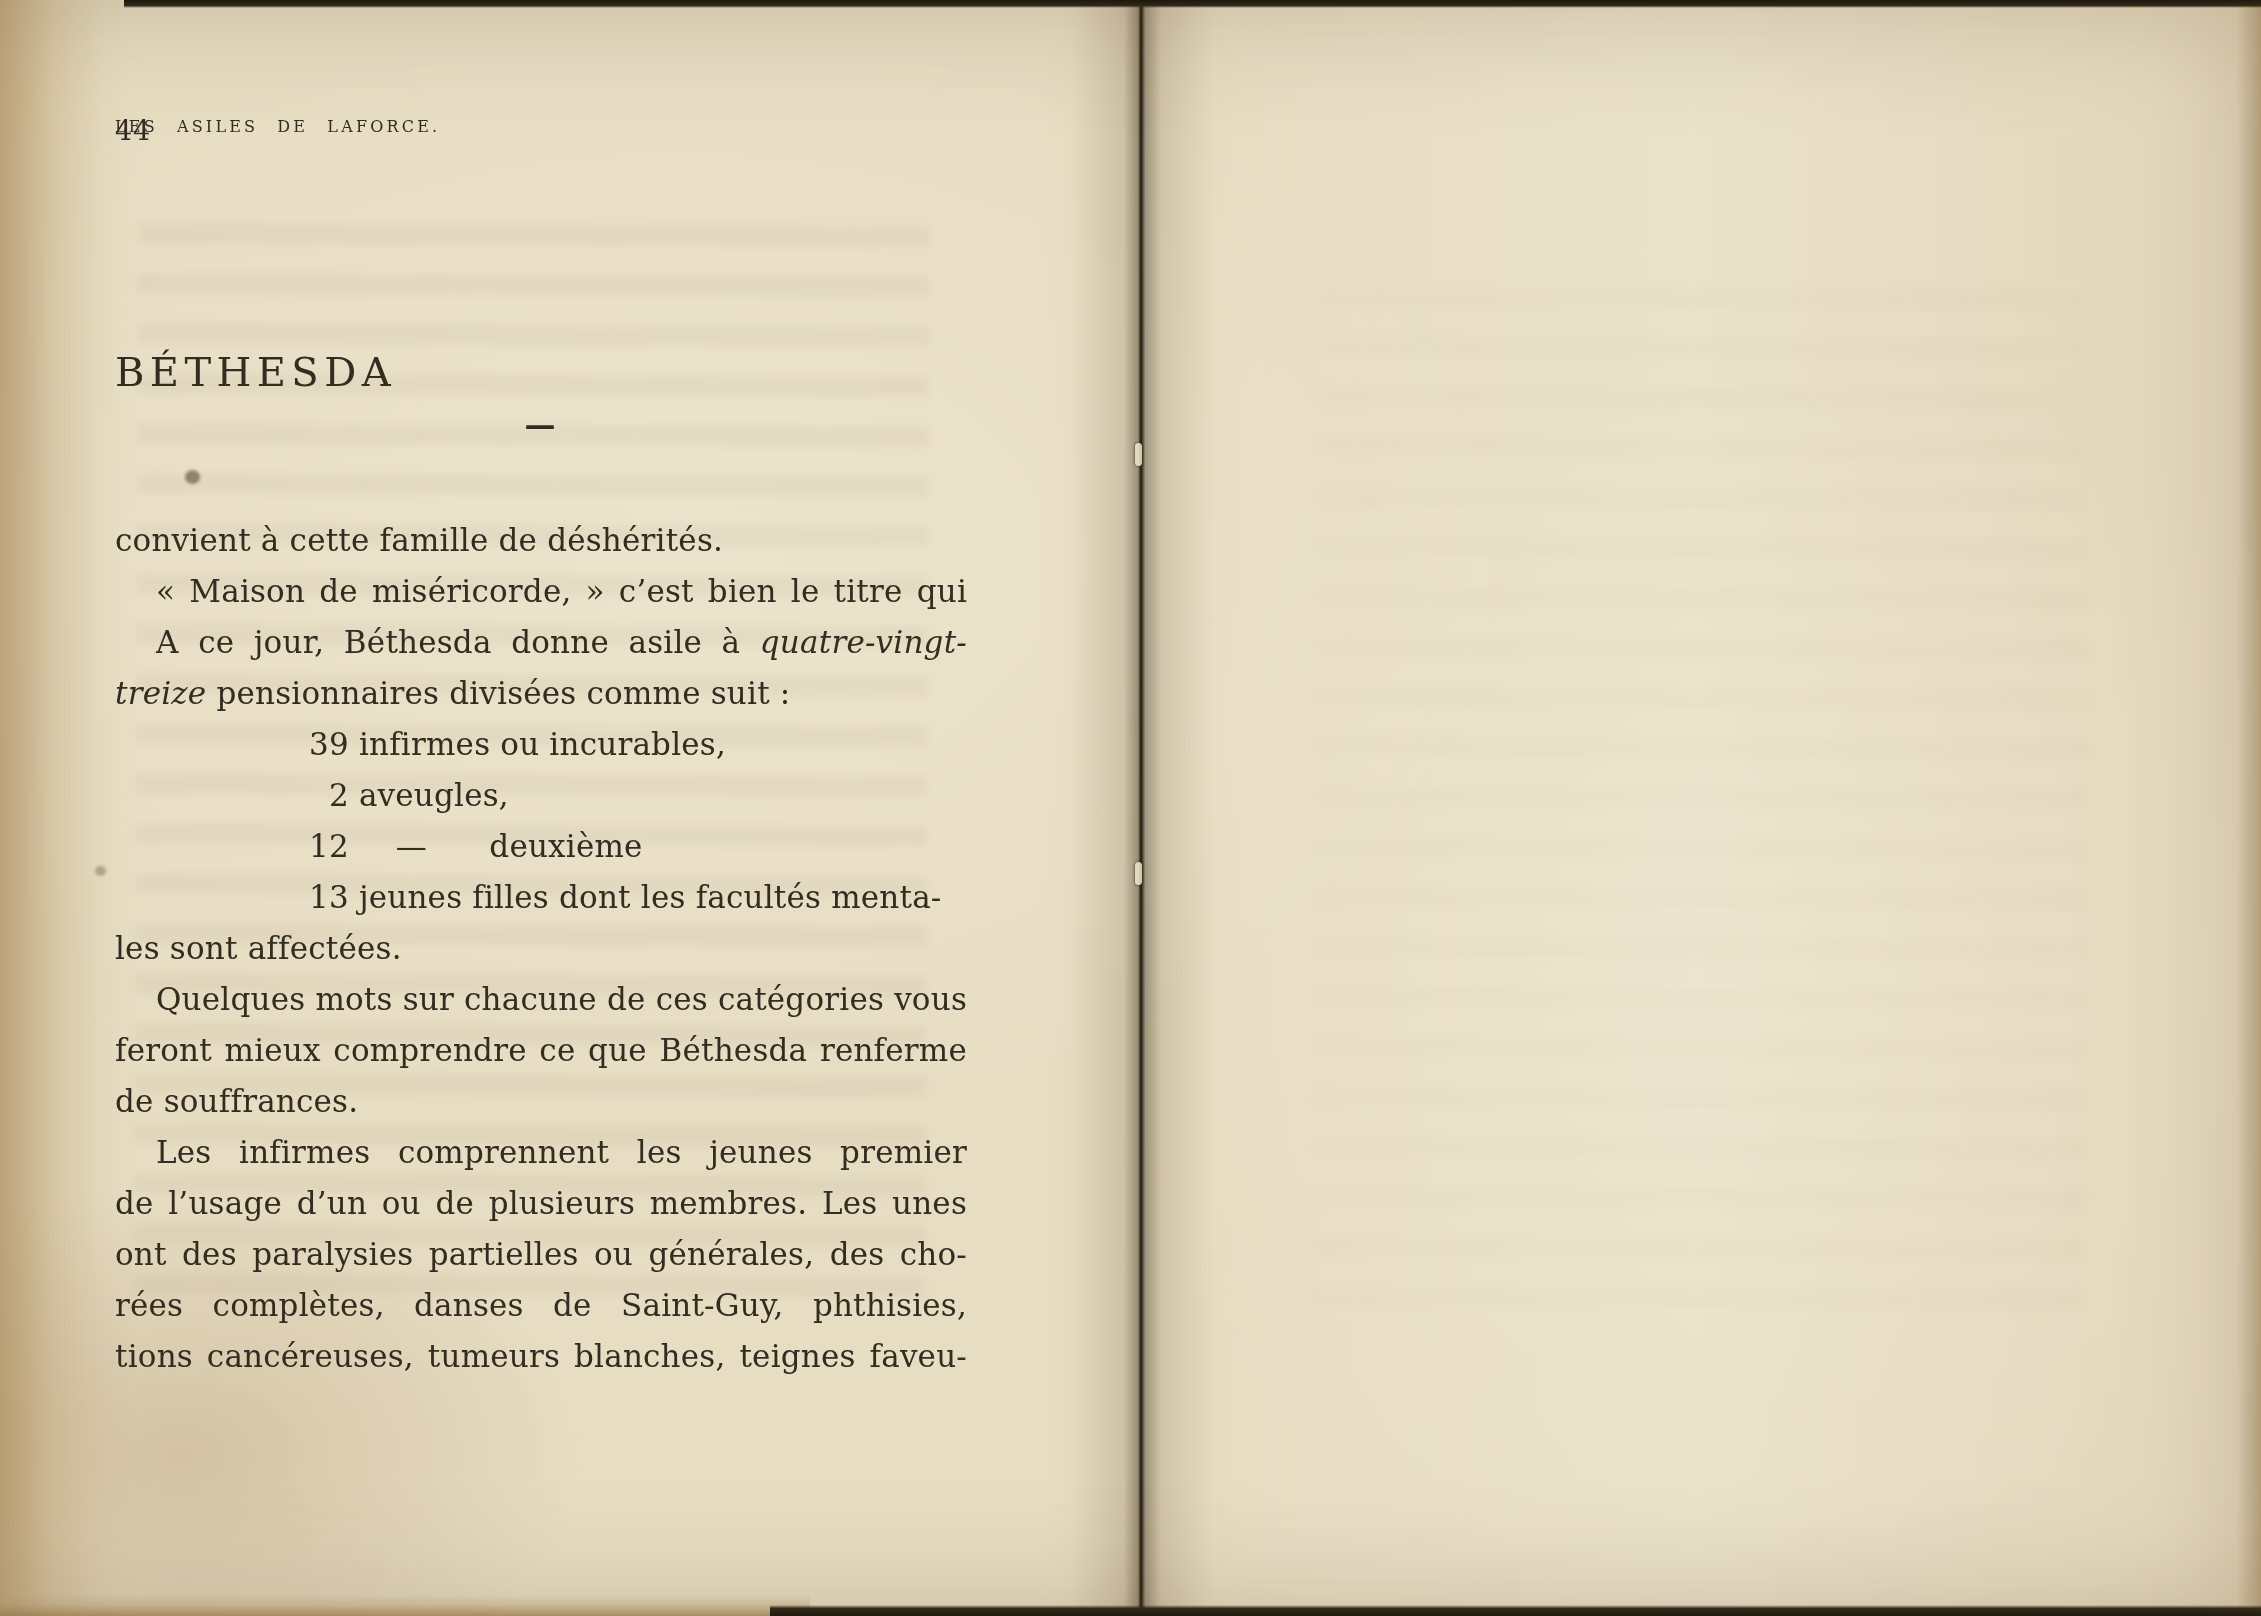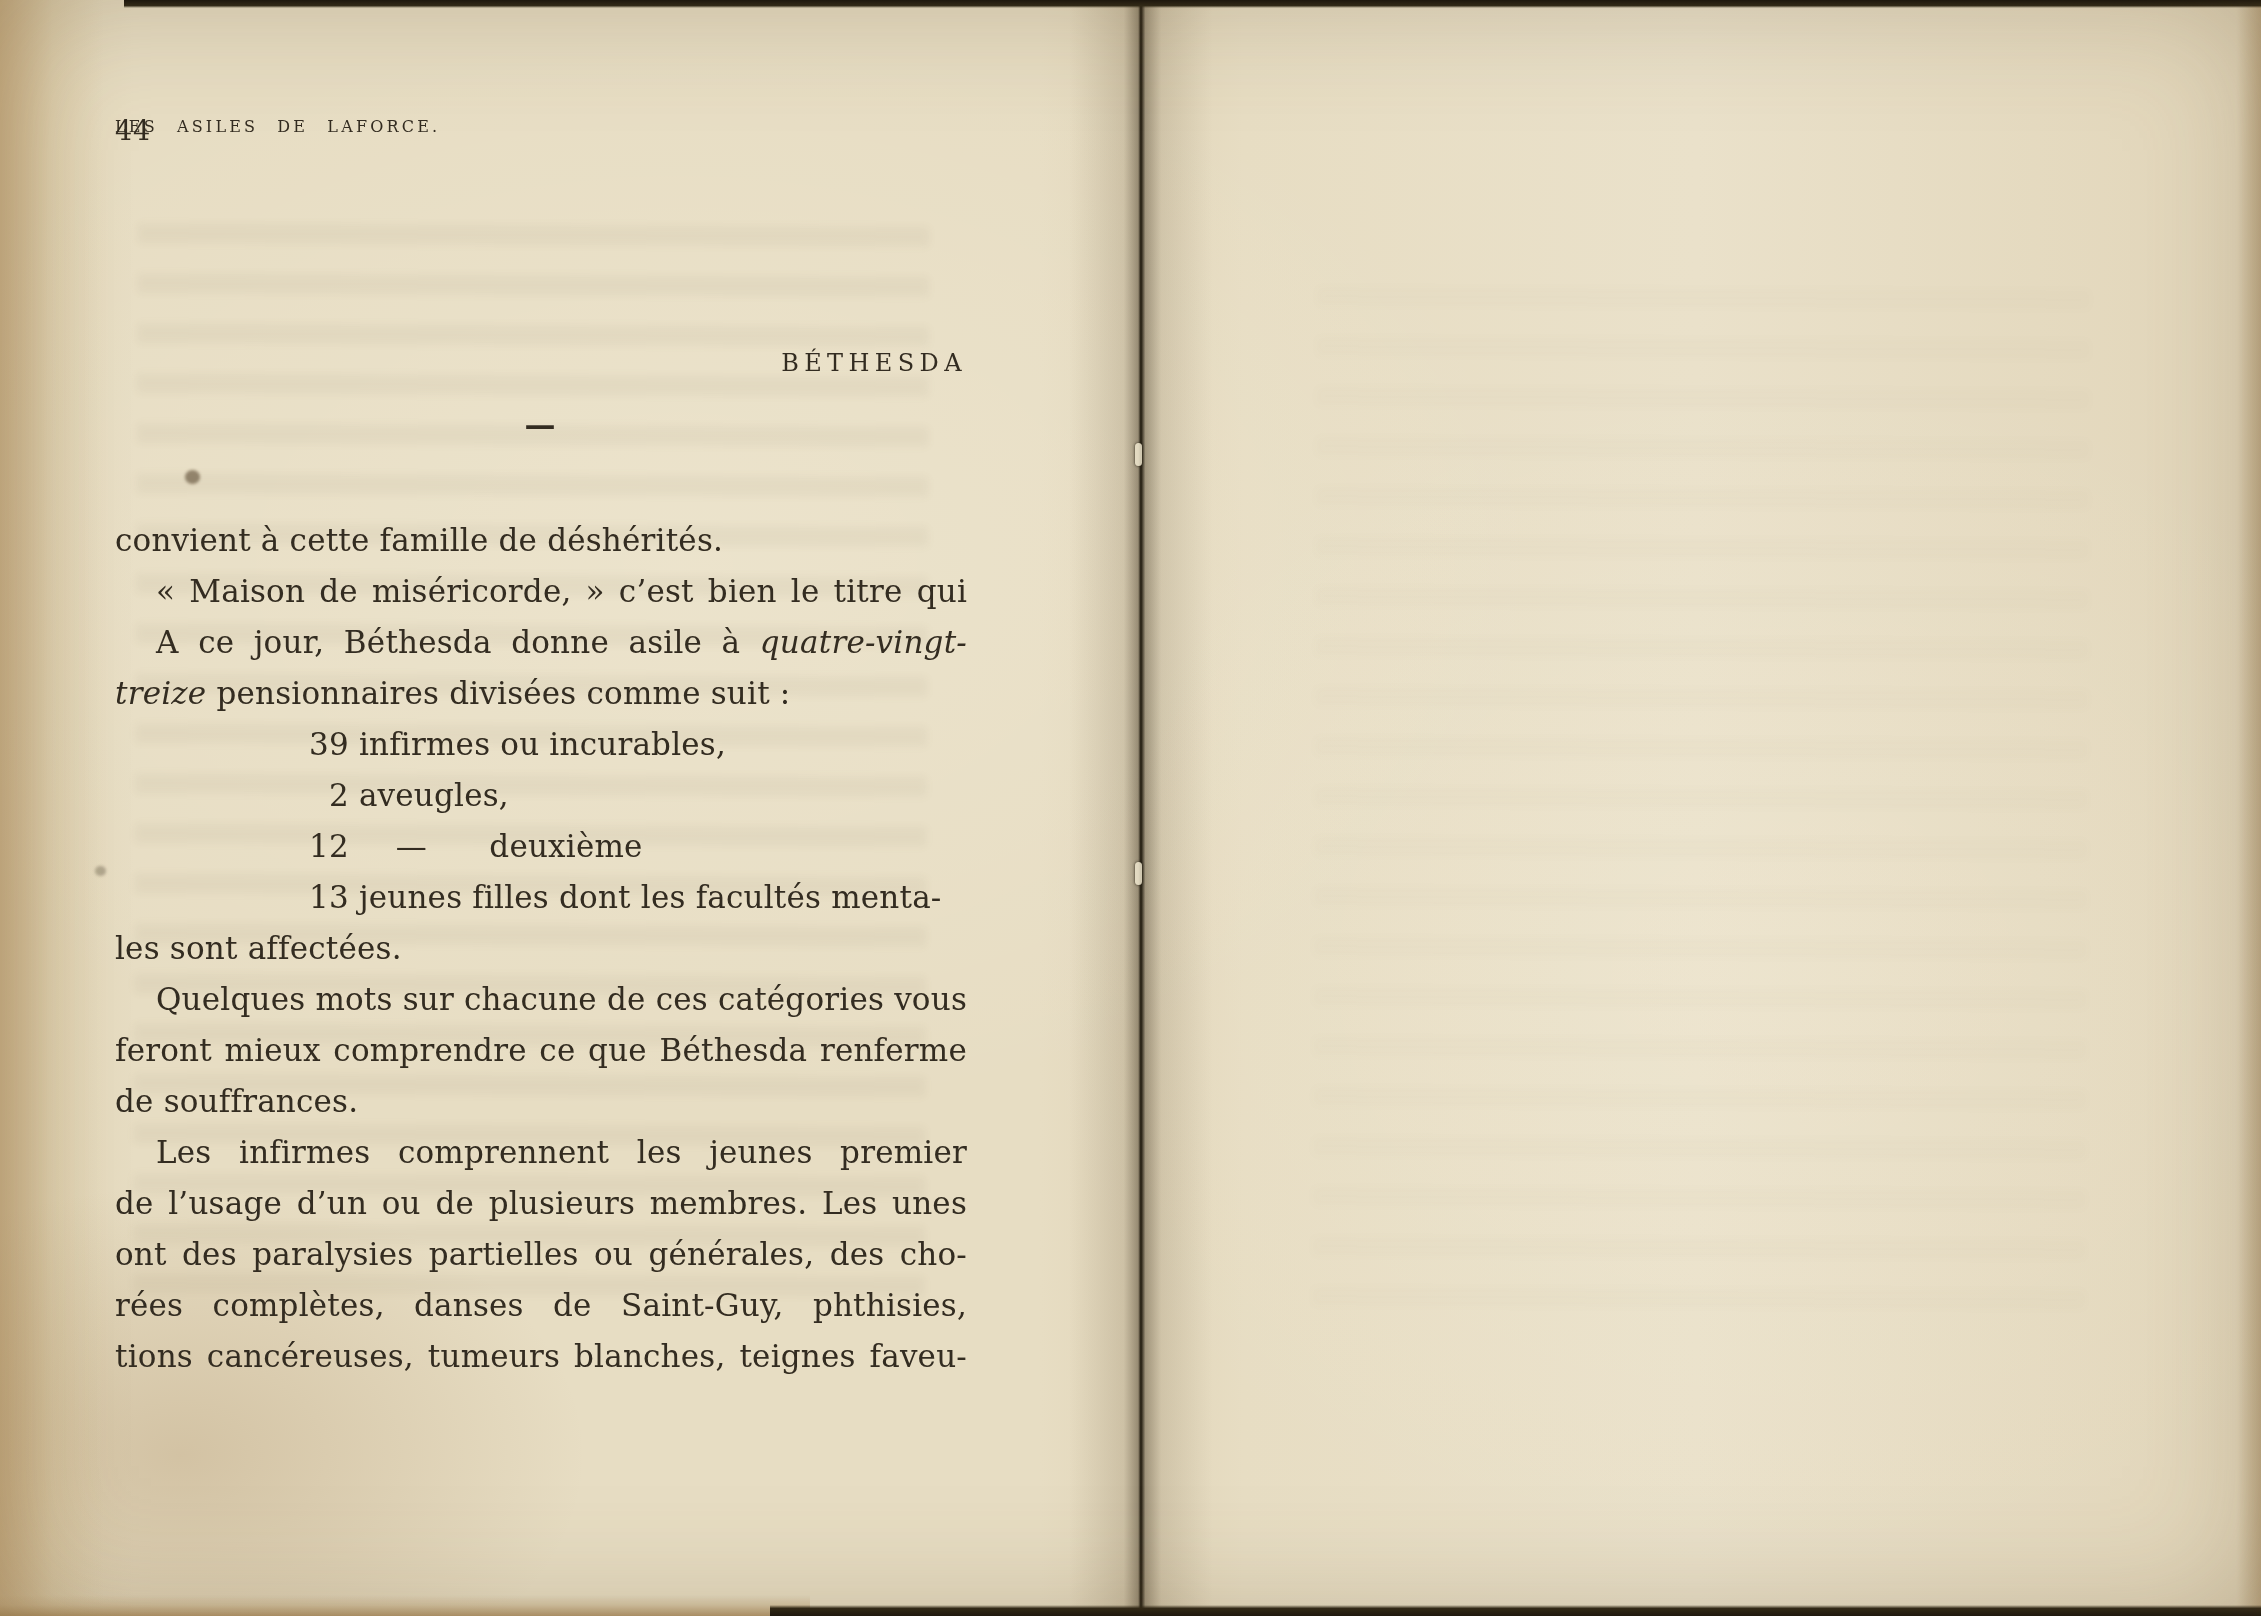--- a/index.html
+++ b/index.html
@@ -21,21 +21,21 @@
 
   
   .header { position:absolute; height:40px; }
   .header .running { display:block; font-size:16px; letter-spacing:3.2px; word-spacing:10.8px; }
   .header .pageno  { position:absolute; top:-1.8px; font-size:27px; letter-spacing:0.9px; }
   .header-left  { left:115px;  top:117px; width:852px; }
   .header-left .pageno { left:0; }
 
   
   .title { position:absolute; left:115px; top:349px; width:852px;
-           text-align:right; font-size:24px; letter-spacing:5.4px; }
+           text-align:left; font-size:40px; letter-spacing:5.4px; }
   .divider { position:absolute; left:115px; top:407px; width:852px;
              text-align:center; font-size:31px; font-weight:bold; letter-spacing:1.8px; }
 
   
   .body { position:absolute; font-size:31px; }
   .body-left  { left:115px;  top:515px; width:852px; }
   .line { text-align:justify; text-align-last:justify; text-justify:inter-word;
           overflow:hidden; letter-spacing:0.2px; }
   .page-left  .line { height:51px; line-height:51px; }
   .line.end, .line.list { text-align-last:left; }

